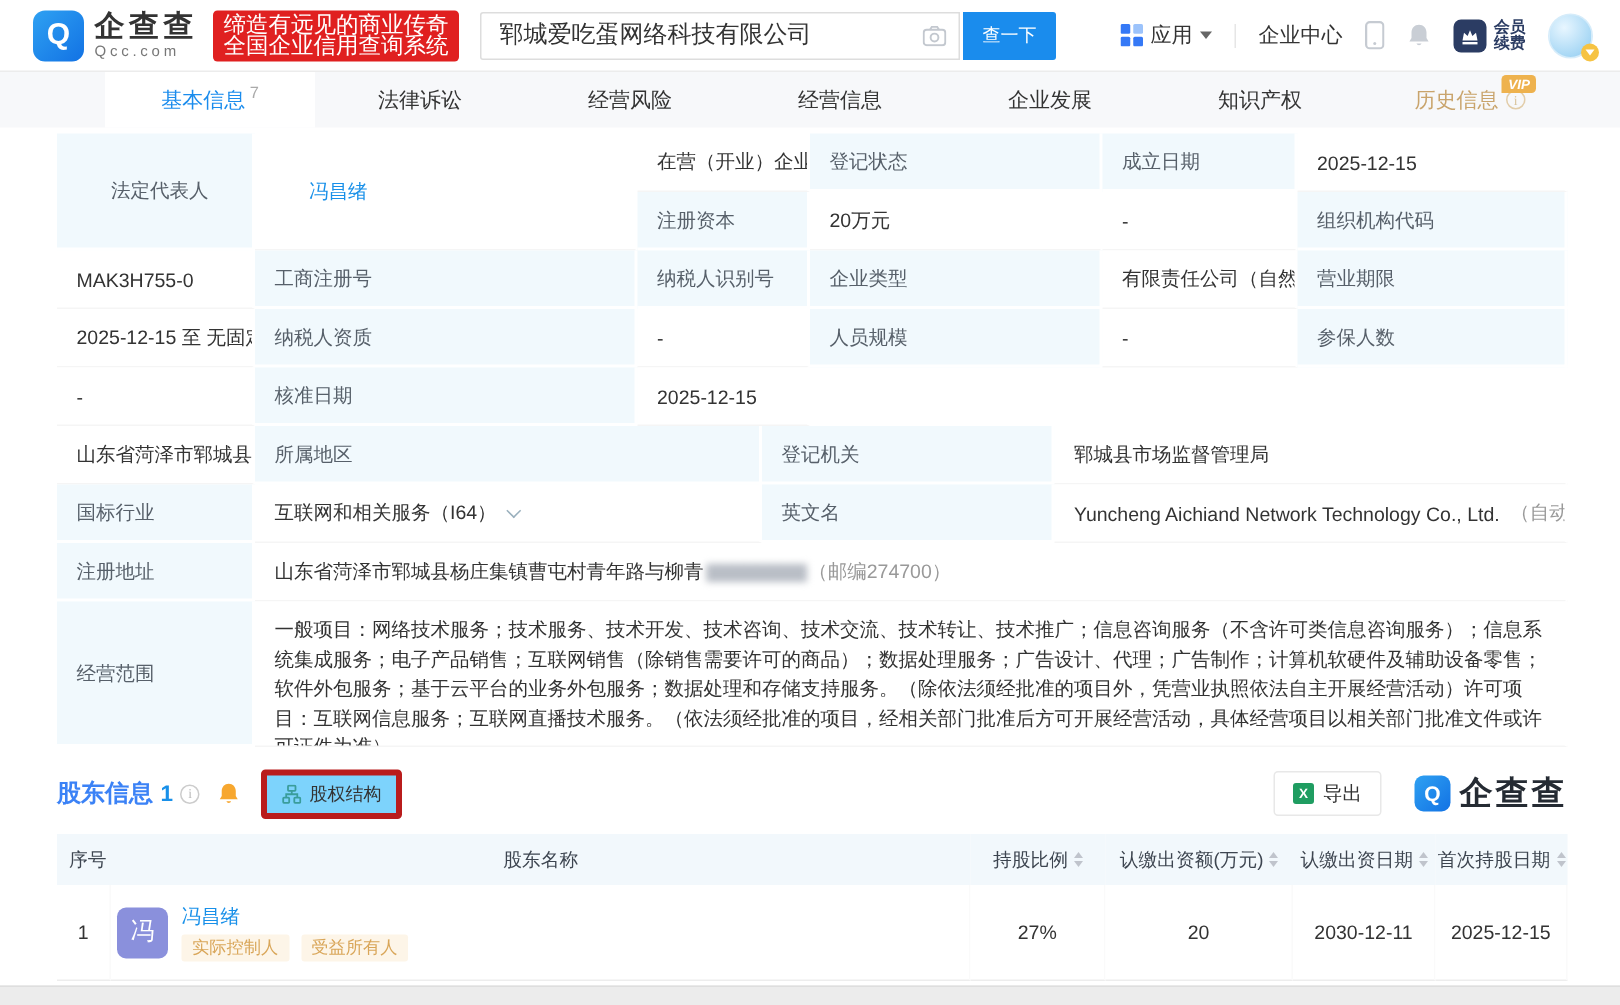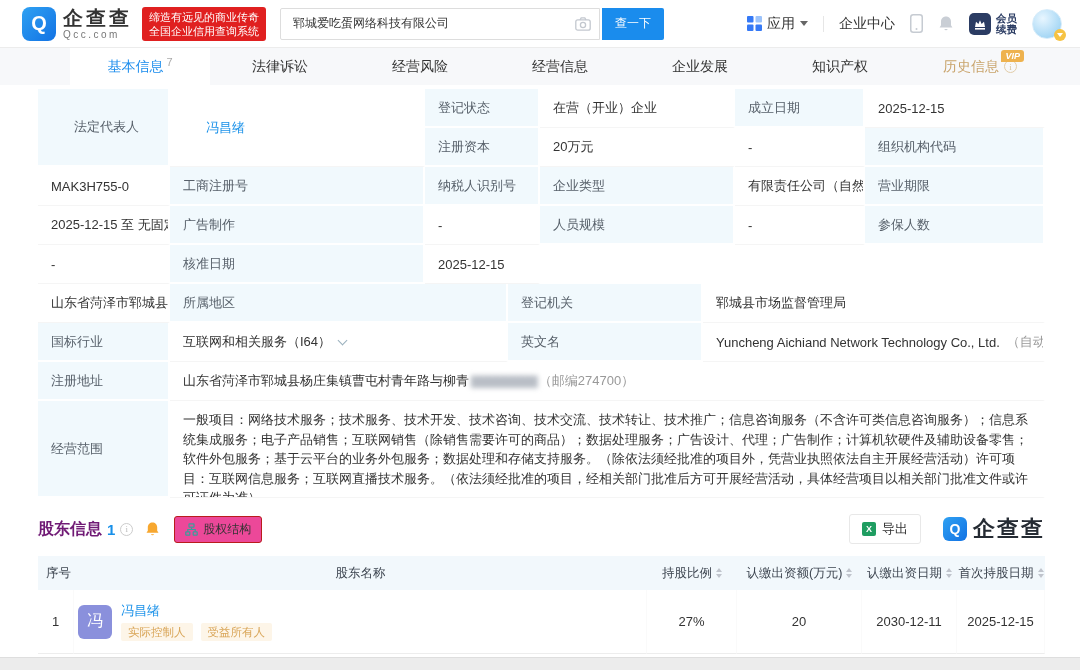--- a/index.html
+++ b/index.html
@@ -6,24 +6,24 @@
   html,body { width:1080px; height:670px; overflow:hidden; }
   body { font-family:"Liberation Sans","DejaVu Sans",sans-serif; background:#fff; color:#333; position:relative; }
 
   
   .topbar { height:48px; display:flex; align-items:center; padding:0 18px 0 22px; border-bottom:1px solid #ececec; background:#fff; }
   .logo { display:flex; align-items:center; cursor:pointer; }
   .logo-icon { width:34px; height:34px; border-radius:8px; background:linear-gradient(135deg,#2fa1f2,#1272e4); color:#fff; font-weight:bold; font-size:20px; display:flex; align-items:center; justify-content:center; }
   .logo-text { margin-left:7px; }
   .logo-cn { font-size:20px; font-weight:bold; color:#333; letter-spacing:3px; line-height:20px; }
   .logo-en { font-size:10px; color:#777; letter-spacing:2.5px; line-height:11px; margin-top:1px; }
-  .slogan { margin-left:10px; background:#e02020; color:#fff; font-size:11px; line-height:14px; padding:3px 7px; border-radius:3px; white-space:nowrap; text-align:center; }
+  .slogan { margin-left:10px; background:#e02020; color:#fff; font-size:15px; line-height:14px; padding:3px 7px; border-radius:3px; white-space:nowrap; text-align:center; }
   .searchbox { margin-left:14px; display:flex; align-items:center; }
   .search-wrap { position:relative; }
-  .search-input { width:320px; height:32px; border:1px solid #ddd; border-radius:2px 0 0 2px; padding:0 32px 0 12px; font-size:12px; color:#333; outline:none; font-family:inherit; }
+  .search-input { width:320px; height:32px; border:1px solid #ddd; border-radius:2px 0 0 2px; padding:0 32px 0 12px; font-size:16px; color:#333; outline:none; font-family:inherit; }
   .camera-ic { position:absolute; right:9px; top:9px; cursor:pointer; }
   .search-btn { width:62px; height:32px; background:#1a8ced; color:#fff; font-size:12px; border:none; border-radius:0 2px 2px 0; cursor:pointer; margin-left:2px; font-family:inherit; }
   .topnav { margin-left:auto; display:flex; align-items:center; gap:15px; font-size:14px; color:#333; }
   .nav-item { display:flex; align-items:center; gap:5px; cursor:pointer; }
   .caret-dn { width:0; height:0; border-left:4px solid transparent; border-right:4px solid transparent; border-top:5px solid #666; }
   .vdiv { width:1px; height:16px; background:#e6e6e6; }
   .vip-ic { width:22px; height:22px; border-radius:5px; background:#2b3c63; display:flex; align-items:center; justify-content:center; }
   .vip-txt { color:#2b3c63; font-weight:bold; font-size:10.5px; line-height:11px; }
   .avatar-wrap { position:relative; cursor:pointer; }
   .avatar { width:30px; height:30px; border-radius:50%; background:radial-gradient(circle at 35% 30%, #e8f6ff, #a8d8f5 70%, #8cc6ee); border:1px solid #d6ecfa; }
@@ -52,24 +52,24 @@
   .val { background:#fff; color:#333; border-bottom:1px solid #f5f5f5; }
   .rspan { grid-row:1/3;padding-left:36px; }
   .scope-cell { align-items:flex-start; padding:9px 13px; line-height:19.5px; white-space:normal; }
   .link { color:#1890e9; cursor:pointer; }
   .muted { color:#999; }
   .blurred { filter:blur(2.5px); color:#b9bec6; font-size:12px; letter-spacing:-1px; margin:0 2px; }
   .chev { width:7px; height:7px; border-right:1.5px solid #9ab0bd; border-bottom:1.5px solid #9ab0bd; transform:rotate(45deg); margin-left:8px; margin-top:-4px; display:inline-block; cursor:pointer; flex:none; }
 
   
   .sh-head { margin-top:16px; display:flex; align-items:center; height:30px; }
-  .sh-title { font-size:16px; font-weight:bold; color:#701a75; }
+  .sh-title { font-size:16px; font-weight:bold; color:#3b82f6; }
   .sh-count { color:#1890e9; font-size:15px; font-weight:bold; margin-left:5px; }
   .bell-btn { margin-left:12px; display:flex; cursor:pointer; }
-  .equity-btn { margin-left:14px; display:flex; align-items:center; gap:5px; border:1px solid #b91c1c; background:#ec4899; border-radius:3px; padding:4px 10px; font-size:12px; color:#333; cursor:pointer; font-family:inherit; }
+  .equity-btn { margin-left:14px; display:flex; align-items:center; gap:5px; border:4px solid #b91c1c; background:#7dd3fc; border-radius:3px; padding:4px 10px; font-size:12px; color:#333; cursor:pointer; font-family:inherit; }
   .sh-right { margin-left:auto; display:flex; align-items:center; gap:22px; }
   .export-btn { display:flex; align-items:center; gap:6px; border:1px solid #e8e8e8; background:#fff; border-radius:3px; padding:5px 12px; font-size:13px; color:#333; cursor:pointer; font-family:inherit; }
   .excel-ic { width:14px; height:14px; border-radius:2px; background:#1f9d61; color:#fff; font-size:9px; font-weight:bold; display:flex; align-items:center; justify-content:center; }
   .excel-ic::before { content:"X"; }
   .wm { display:flex; align-items:center; gap:6px; }
   .wm-icon { width:24px; height:24px; border-radius:6px; background:linear-gradient(135deg,#2fa1f2,#1272e4); color:#fff; font-weight:bold; font-size:14px; display:flex; align-items:center; justify-content:center; }
   .wm-text { font-size:22px; font-weight:bold; color:#252b33; letter-spacing:2px; }
 
   .sh-table { margin-top:12px; }
   .sh-tr { display:grid; grid-template-columns:36px 573px 90px 125px 95px 88px; }
@@ -188,39 +188,39 @@
   </div>
 </div>
 
 <div class="content">
 
   <div class="ig ig-a">
     <div class="cell lbl rspan">法定代表人</div>
     <div class="cell val rspan">
         <span class="link">冯昌绪</span>
       </div>
+    <div class="cell val">在营（开业）企业</div>
     <div class="cell lbl">登记状态</div>
-    <div class="cell val">在营（开业）企业</div>
     <div class="cell lbl">成立日期</div>
     <div class="cell val">2025-12-15</div>
 
     <div class="cell lbl">注册资本</div>
     <div class="cell val">20万元</div>
     <div class="cell val">-</div>
 
     <div class="cell lbl">组织机构代码</div>
     <div class="cell val">MAK3H755-0</div>
     <div class="cell lbl">工商注册号</div>
     <div class="cell lbl">纳税人识别号</div>
 
     <div class="cell lbl">企业类型</div>
     <div class="cell val">有限责任公司（自然人独资）</div>
     <div class="cell lbl">营业期限</div>
     <div class="cell val">2025-12-15 至 无固定期限</div>
-    <div class="cell lbl">广告制作</div>
+    <div class="cell lbl">纳税人资质</div>
     <div class="cell val">-</div>
 
     <div class="cell lbl">人员规模</div>
     <div class="cell val">-</div>
     <div class="cell lbl">参保人数</div>
     <div class="cell val">-</div>
     <div class="cell lbl">核准日期</div>
     <div class="cell val">2025-12-15</div>
   </div>
 

